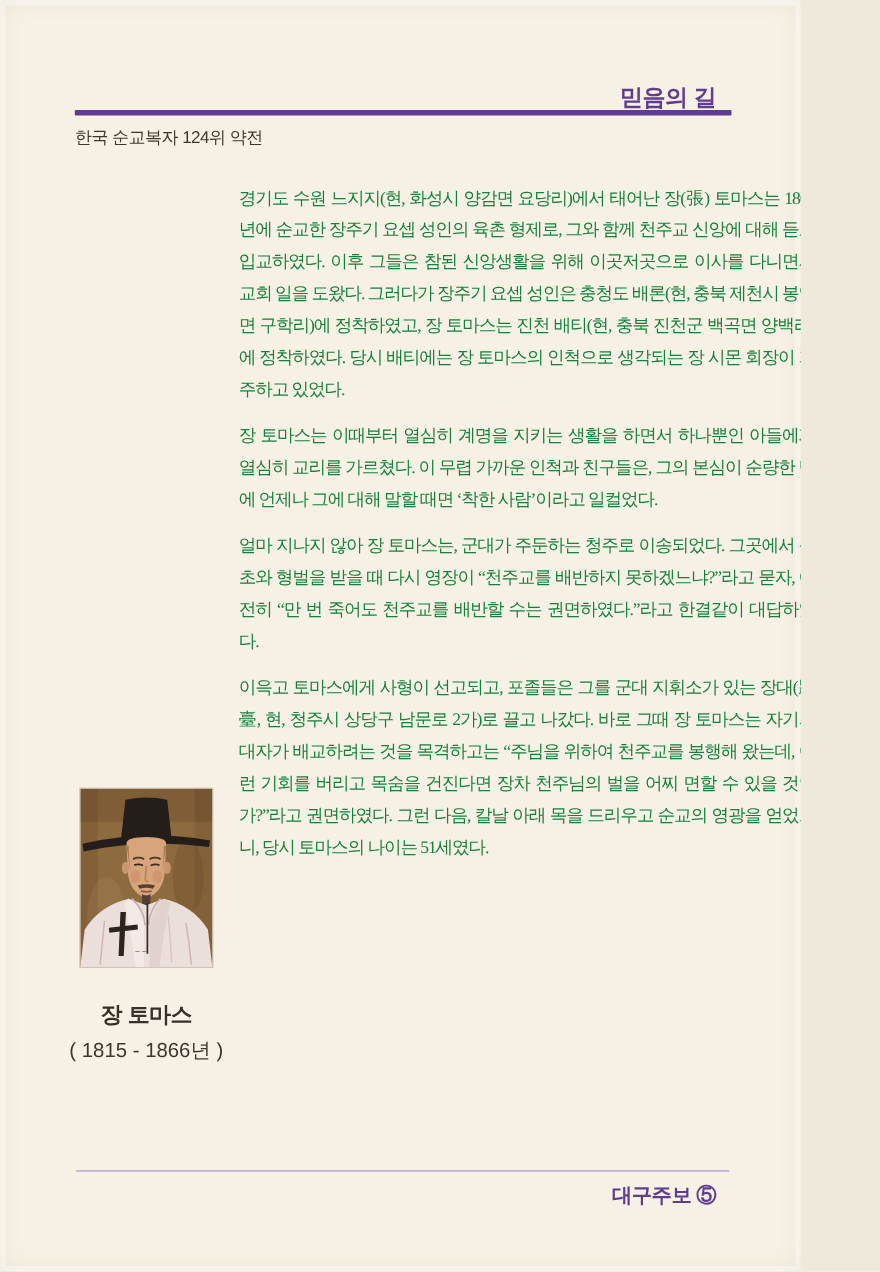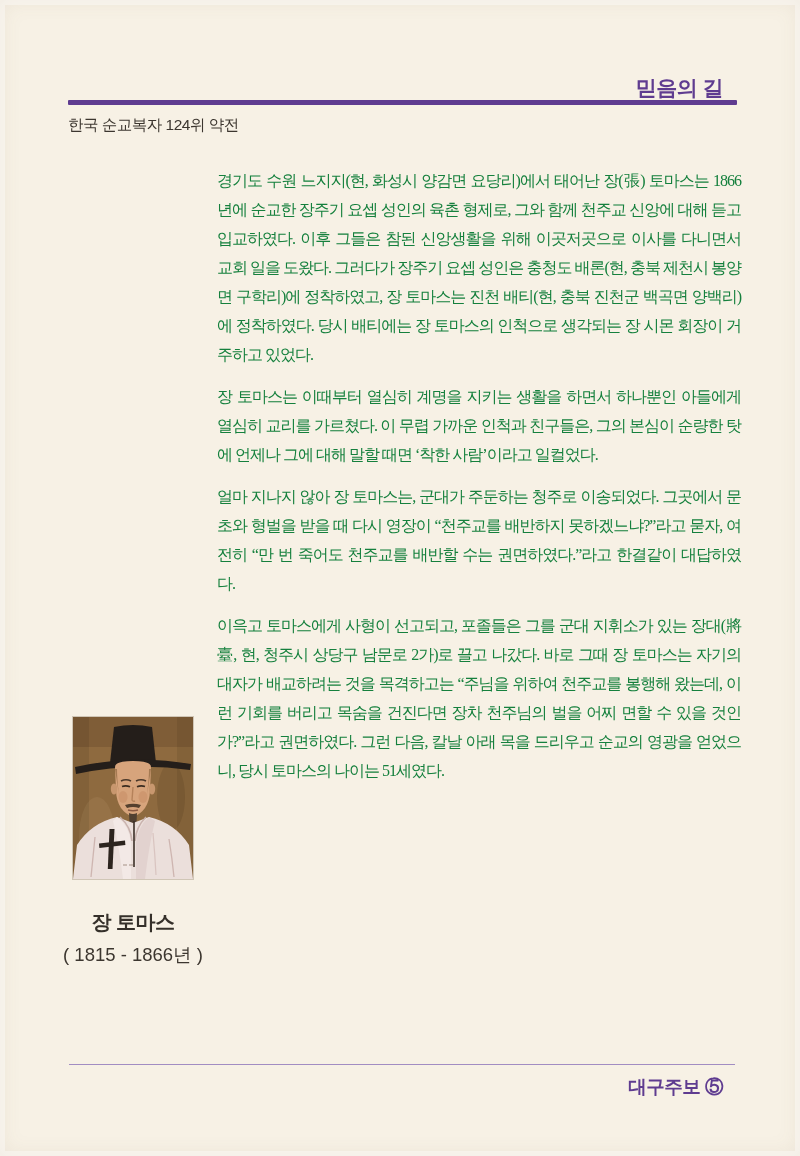--- a/index.html
+++ b/index.html
@@ -3,21 +3,21 @@
 <meta charset="utf-8">
 <style>
   html,body{margin:0;padding:0;}
   body{
     width:800px;height:1156px;
     background:#efe9db;
     font-family:"Liberation Sans",sans-serif;
   }
   .page{
     position:relative;
-    width:800px;height:1156px;
+    width:728px;height:1156px;
     background:#f7f1e5;
     box-shadow:inset 0 0 0 5px rgba(255,255,255,0.38), inset 0 0 22px rgba(120,100,70,0.10);
     overflow:hidden;
   }
   
   .section-title{
     position:absolute;top:74px;right:77px;
     font-size:21px;font-weight:bold;color:#5f3c90;
     letter-spacing:-0.5px;
   }

